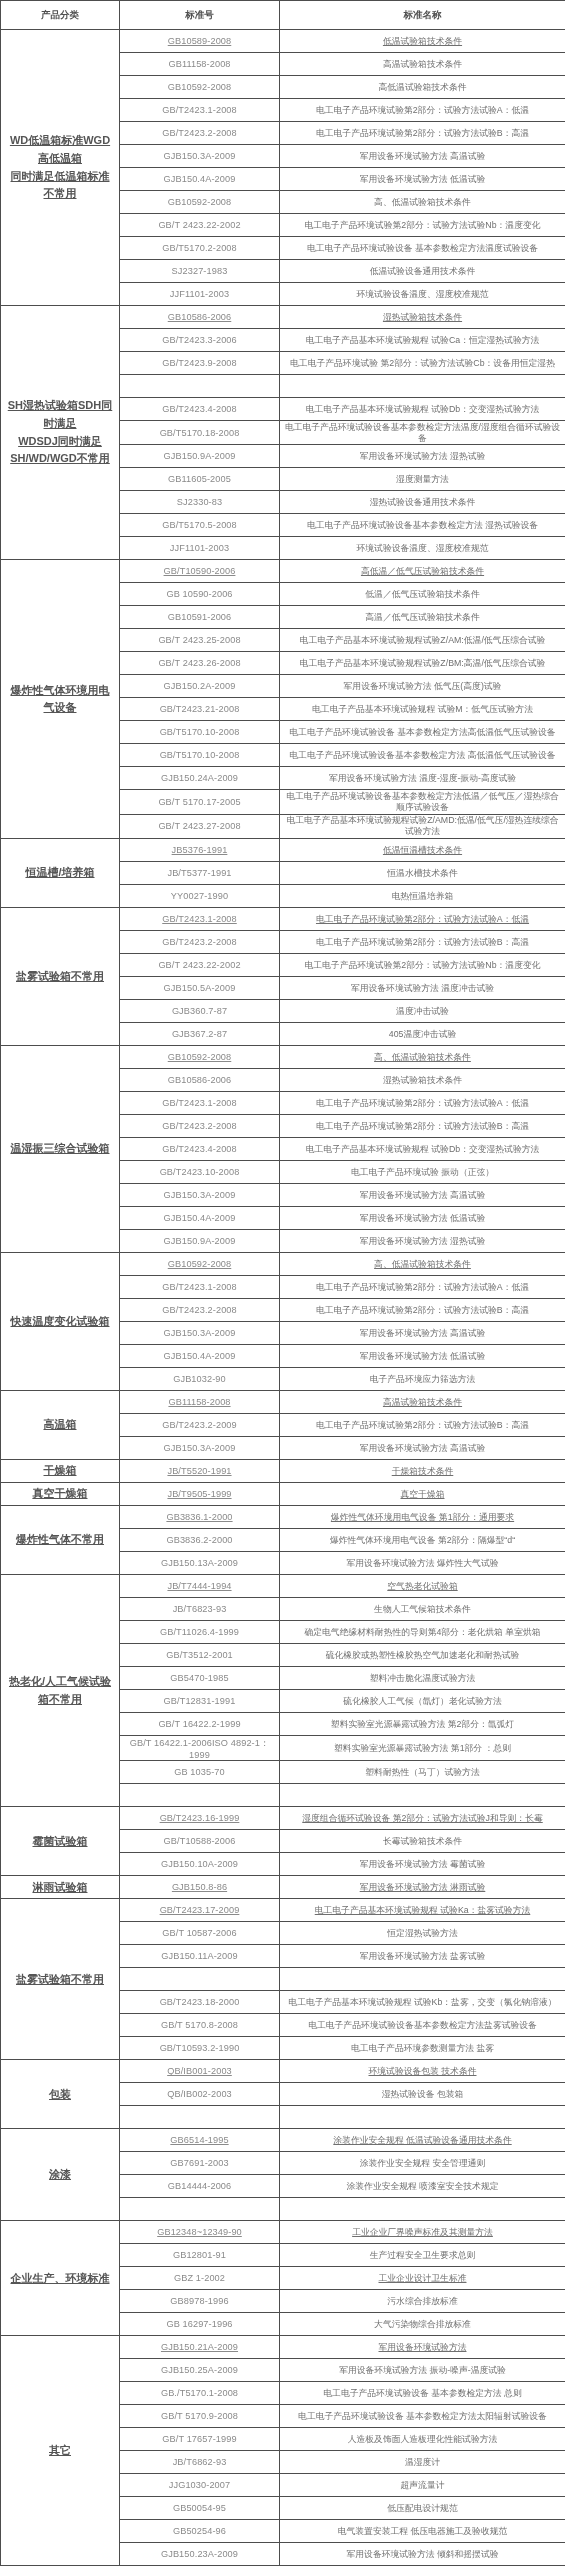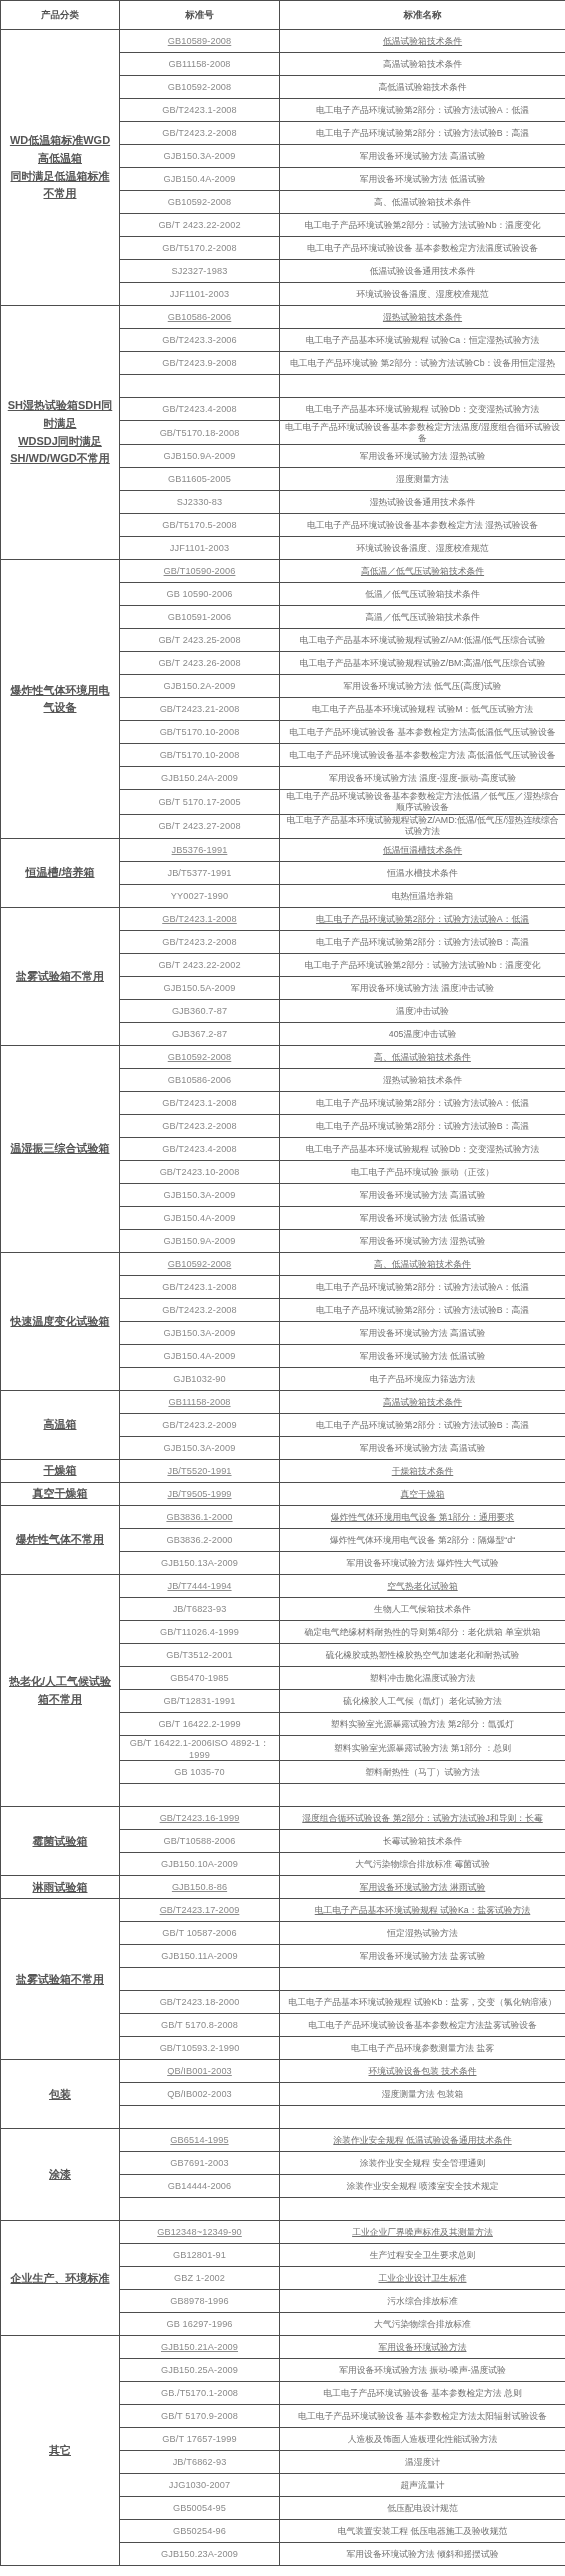--- a/index.html
+++ b/index.html
@@ -362,21 +362,21 @@
         <td rowspan="3" class="cat">霉菌试验箱</td>
         <td class="no">GB/T2423.16-1999</td>
         <td class="nm">湿度组合循环试验设备 第2部分：试验方法试验J和导则：长霉</td>
       </tr>
       <tr>
         <td class="no">GB/T10588-2006</td>
         <td class="nm">长霉试验箱技术条件</td>
       </tr>
       <tr>
         <td class="no">GJB150.10A-2009</td>
-        <td class="nm">大气污染物综合排放标准 霉菌试验</td>
+        <td class="nm">军用设备环境试验方法 霉菌试验</td>
       </tr>
       <tr class="cat-start">
         <td rowspan="1" class="cat">淋雨试验箱</td>
         <td class="no">GJB150.8-86</td>
         <td class="nm">军用设备环境试验方法 淋雨试验</td>
       </tr>
       <tr class="cat-start">
         <td rowspan="7" class="cat">盐雾试验箱不常用</td>
         <td class="no">GB/T2423.17-2009</td>
         <td class="nm">电工电子产品基本环境试验规程 试验Ka：盐雾试验方法</td>
@@ -405,21 +405,21 @@
         <td class="no">GB/T10593.2-1990</td>
         <td class="nm">电工电子产品环境参数测量方法 盐雾</td>
       </tr>
       <tr class="cat-start">
         <td rowspan="3" class="cat">包装</td>
         <td class="no">QB/IB001-2003</td>
         <td class="nm">环境试验设备包装 技术条件</td>
       </tr>
       <tr>
         <td class="no">QB/IB002-2003</td>
-        <td class="nm">湿度测量方法 包装箱</td>
+        <td class="nm">湿热试验设备 包装箱</td>
       </tr>
       <tr>
         <td class="no"></td>
         <td class="nm"></td>
       </tr>
       <tr class="cat-start">
         <td rowspan="4" class="cat">涂漆</td>
         <td class="no">GB6514-1995</td>
         <td class="nm">涂装作业安全规程 低温试验设备通用技术条件</td>
       </tr>

